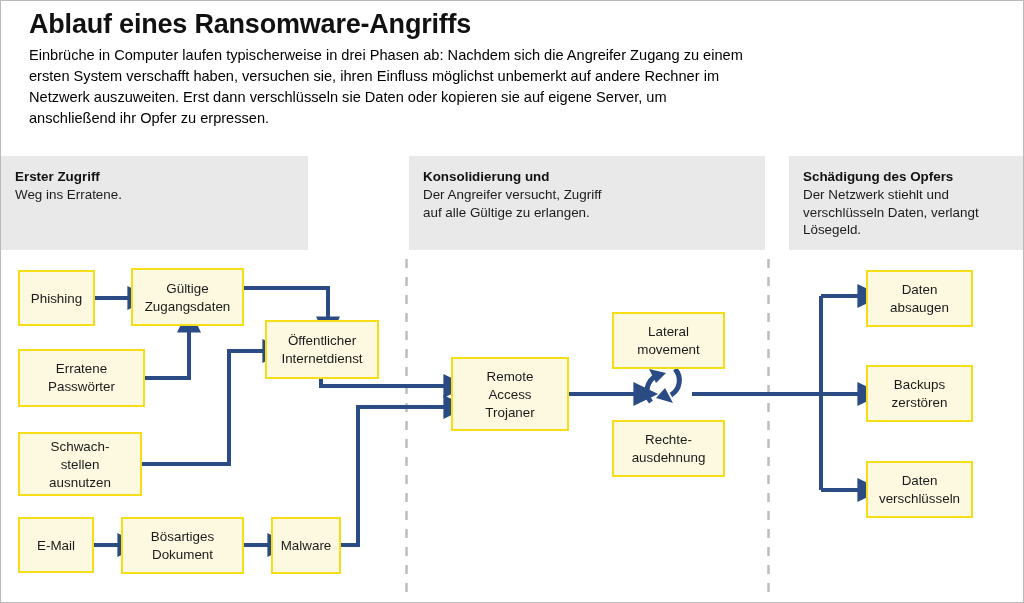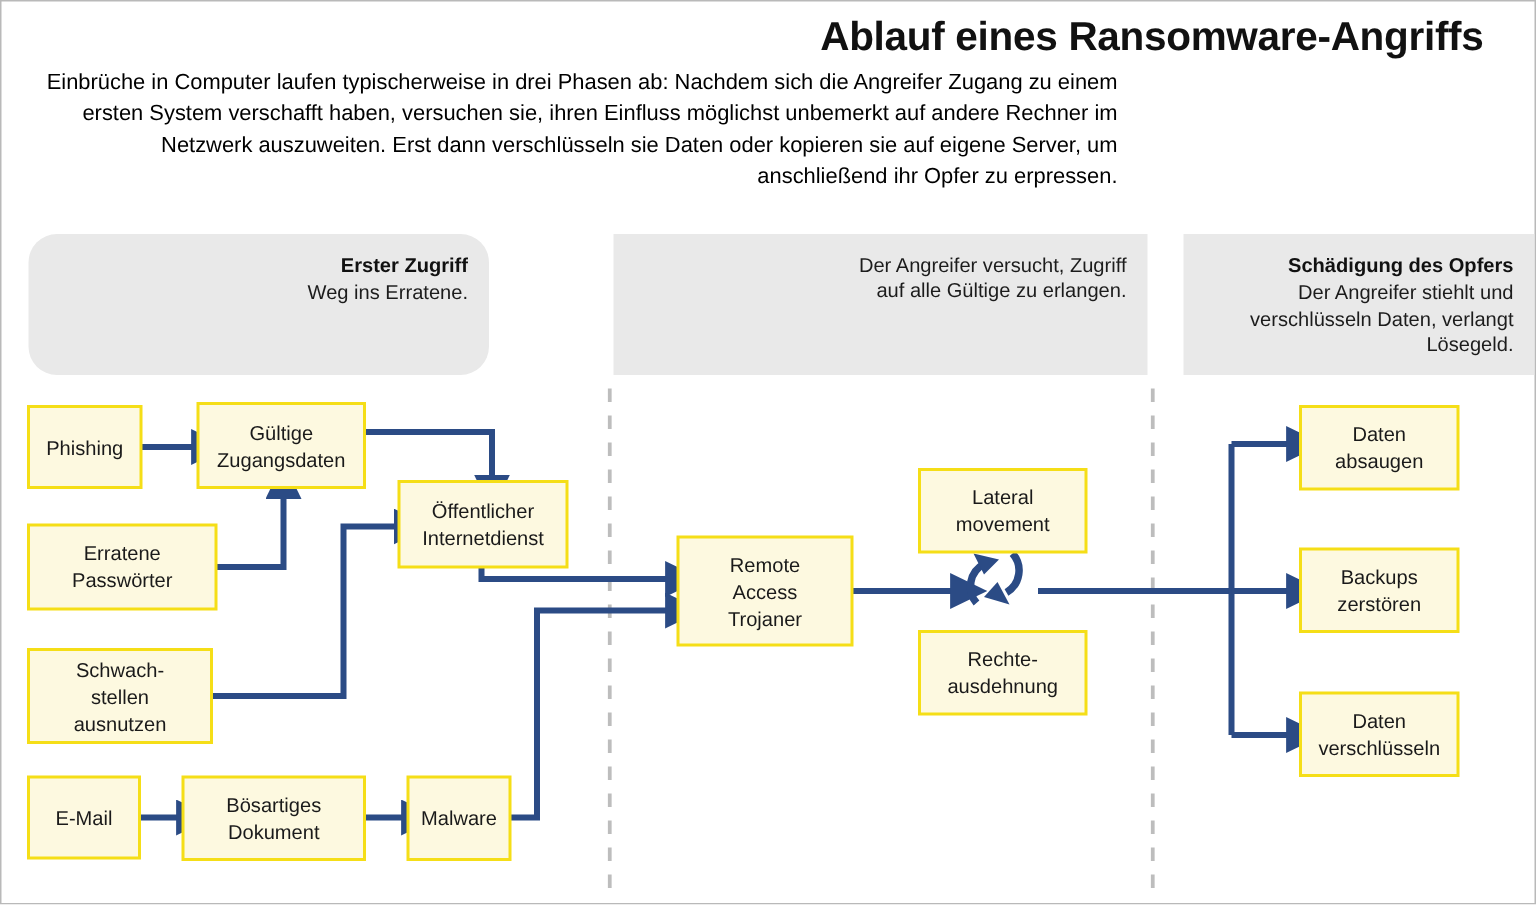--- a/index.html
+++ b/index.html
@@ -1,37 +1,37 @@
 <!DOCTYPE html>
 <html><head>
 <meta charset="utf-8">
 <style>
   html,body{margin:0;padding:0;background:#ffffff;}
   body{font-family:"Liberation Sans",sans-serif;}
   #page{
     position:relative;width:1024px;height:603px;
     background:#ffffff;box-sizing:border-box;
-    border:1px solid #b9b9b9;overflow:hidden;text-align:right;
+    border:1px solid #b9b9b9;overflow:hidden;
   }
   .hdr{position:absolute;left:28px;top:8px;width:960px;}
   #title{
     font-size:27px;font-weight:bold;color:#111111;
     letter-spacing:-0.2px;line-height:1.12;margin:0 0 6px 0;
   }
   #intro{
     font-size:14.6px;color:#000000;line-height:1.44;
     margin:0;max-width:716px;
   }
   
   .band{
     position:absolute;top:155px;height:94px;
     background:#e9e9e9;box-sizing:border-box;
     padding:12px 14px 0 14px;
   }
-  #band1{left:18px;width:307px;border-radius:19px;}
+  #band1{left:0;width:307px;}
   #band2{left:408px;width:356px;}
   #band3{left:788px;width:234px;}
   .band .bt{
     font-size:13.4px;font-weight:bold;color:#111;line-height:1.28;
     margin:0 0 1px 0;
   }
   .band .bs{
     font-size:13.4px;color:#1c1c1c;line-height:1.30;margin:0;
   }
   
@@ -54,27 +54,28 @@
     <h1 id="title">Ablauf eines Ransomware-Angriffs</h1>
     <p id="intro">Einbrüche in Computer laufen typischerweise in drei Phasen ab: Nachdem sich die Angreifer Zugang zu einem ersten System verschafft haben, versuchen sie, ihren Einfluss möglichst unbemerkt auf andere Rechner im Netzwerk auszuweiten. Erst dann verschlüsseln sie Daten oder kopieren sie auf eigene Server, um anschließend ihr Opfer zu erpressen.</p>
   </div>
 
   <div class="band" id="band1">
     <p class="bt">Erster Zugriff</p>
     <p class="bs">Weg ins Erratene.</p>
   </div>
 
   <div class="band" id="band2">
+    <p class="bt">Konsolidierung und</p>
     <p class="bs">Der Angreifer versucht, Zugriff</p>
     <p class="bs">auf alle Gültige zu erlangen.</p>
   </div>
 
   <div class="band" id="band3">
     <p class="bt">Schädigung des Opfers</p>
-    <p class="bs">Der Angreifer stiehlt und</p>
+    <p class="bs">Der Netzwerk stiehlt und</p>
     <p class="bs">verschlüsseln Daten, verlangt</p>
     <p class="bs">Lösegeld.</p>
   </div>
 
   <svg id="flow" viewBox="0 0 1024 603">
     <defs>
       <marker id="ar" markerWidth="7" markerHeight="7" refX="0.4" refY="3" orient="auto" markerUnits="strokeWidth">
         <path d="M0,0 L6.2,3 L0,6 z" class="ahead"></path>
       </marker>
     </defs>

